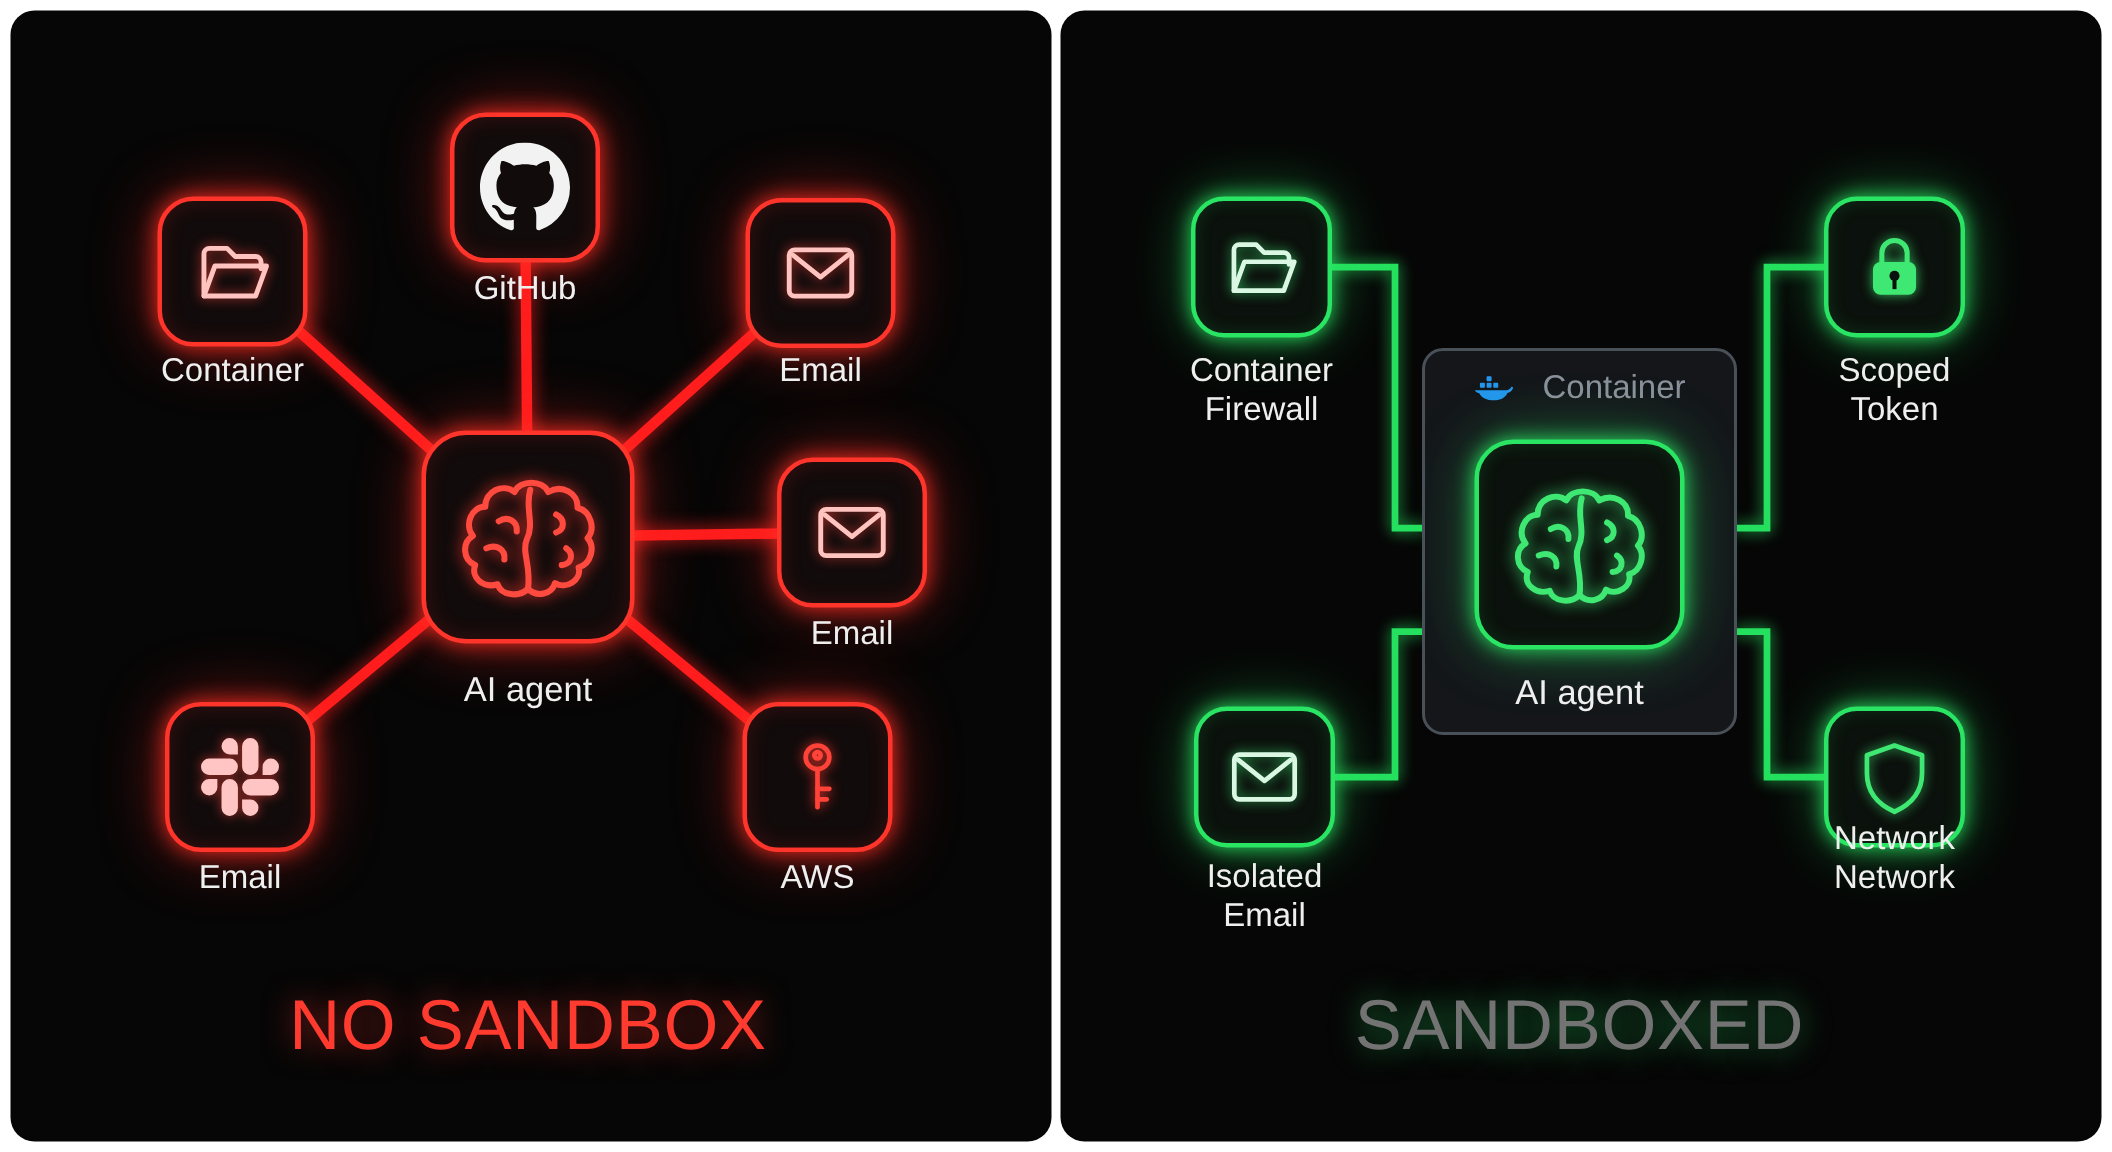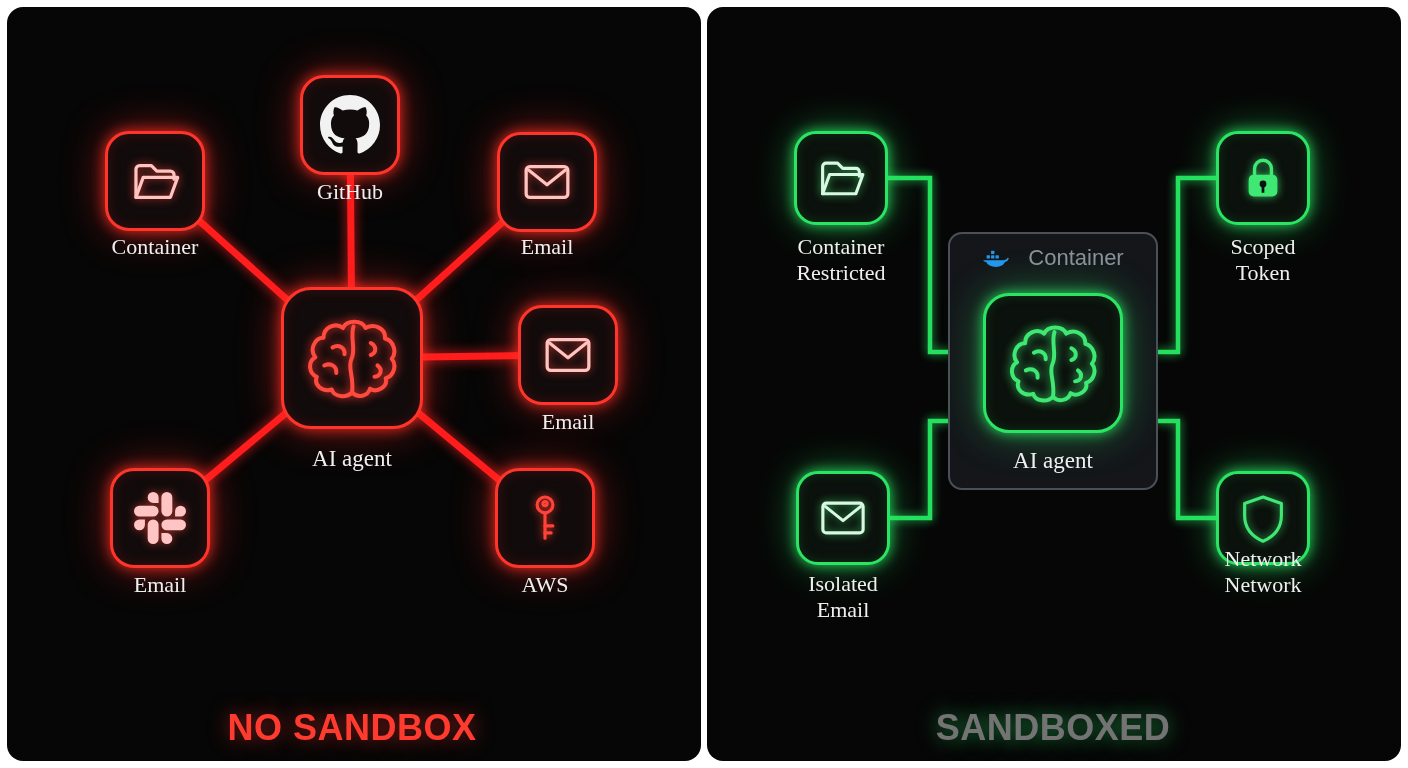--- a/index.html
+++ b/index.html
@@ -25,27 +25,27 @@
   .tile-red-lg { width:142px; height:142px; border-radius:30px; }
   .tile-green {
     width:94px; height:94px; border-radius:22px; background:#0b110c;
     border:3px solid #2ae463;
     box-shadow:0 0 13px rgba(42,228,99,.9), 0 0 40px rgba(42,228,99,.42), inset 0 0 12px rgba(42,228,99,.15);
   }
   .tile-green-lg { width:140px; height:140px; border-radius:26px; }
 
   .nlabel {
     position:absolute; transform:translate(-50%,-50%);
-    color:#efefef; font-size:22px; line-height:26px; text-align:center; white-space:nowrap;font-family:Liberation Serif, serif;
+    color:#efefef; font-size:22px; line-height:26px; text-align:center; white-space:nowrap;
   }
   .nlabel span { display:block; }
 
   .title {
     position:absolute; transform:translate(-50%,-50%);
-    font-size:36px; font-weight:700; letter-spacing:.5px; white-space:nowrap;margin-top:45px;
+    font-size:47px; font-weight:400; letter-spacing:.5px; white-space:nowrap;
   }
   .title-red   { color:#ff3b30; text-shadow:0 0 20px rgba(255,59,48,.55); }
   .title-green { color:#737373; text-shadow:0 0 20px rgba(44,226,106,.55); }
 
   .container-box {
     position:absolute; left:948px; top:232px; width:210px; height:258px; box-sizing:border-box;
     background:#14161a; border:2px solid #4a5058; border-radius:14px;
   }
   .container-header {
     display:flex; align-items:center; justify-content:center; gap:19px;
@@ -168,21 +168,21 @@
   <div class="nlabel" style="left:1053px; top:461px; font-size:23px;">AI agent</div>
 
   <div class="tile tile-green" style="left:841px; top:178px;">
     <svg width="56" height="56" viewBox="0 0 64 64" fill="none" stroke="#d9f7e2" stroke-width="3.6" stroke-linecap="round" stroke-linejoin="round" style="filter:drop-shadow(0 0 4px rgba(60,230,115,.7))">
       <path d="M11 50 V19 a4 4 0 0 1 4 -4 h13 l6 6 h15 a4 4 0 0 1 4 4 v5"></path>
       <path d="M11 50 L19 28 H57 L49 50 Z"></path>
     </svg>
   </div>
   <div class="nlabel" style="left:841px; top:260px;">
     <span>Container</span>
-    <span>Restricted</span>
+    <span>Firewall</span>
   </div>
 
   <div class="tile tile-green" style="left:1263px; top:178px;">
     <svg width="54" height="54" viewBox="0 0 64 64" style="filter:drop-shadow(0 0 4px rgba(60,230,115,.8))">
       <path d="M22 28 v-7 a10 10 0 0 1 20 0 v7" fill="none" stroke="#3fe873" stroke-width="4" stroke-linecap="round"></path>
       <rect x="15" y="28" width="34" height="26" rx="6" fill="#3fe873"></rect>
       <circle cx="32" cy="39" r="4" fill="#0b110c"></circle>
       <rect x="30.4" y="41" width="3.2" height="8.5" fill="#0b110c"></rect>
     </svg>
   </div>

